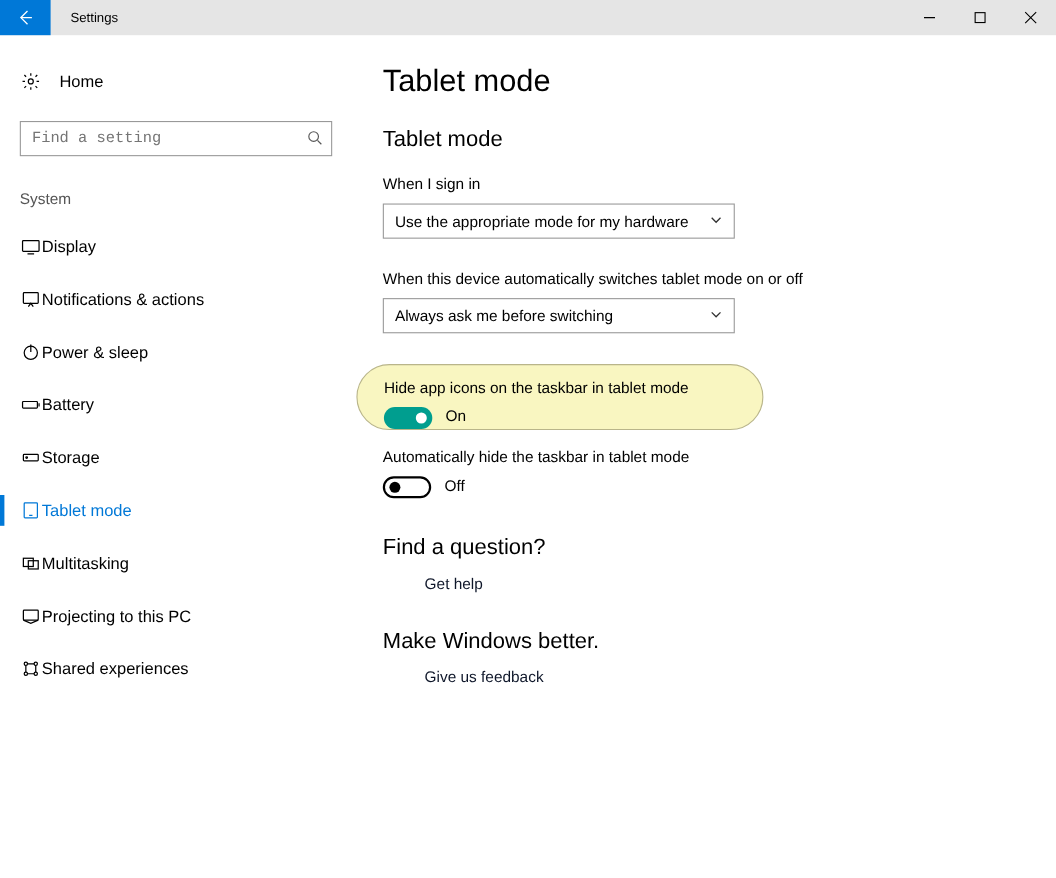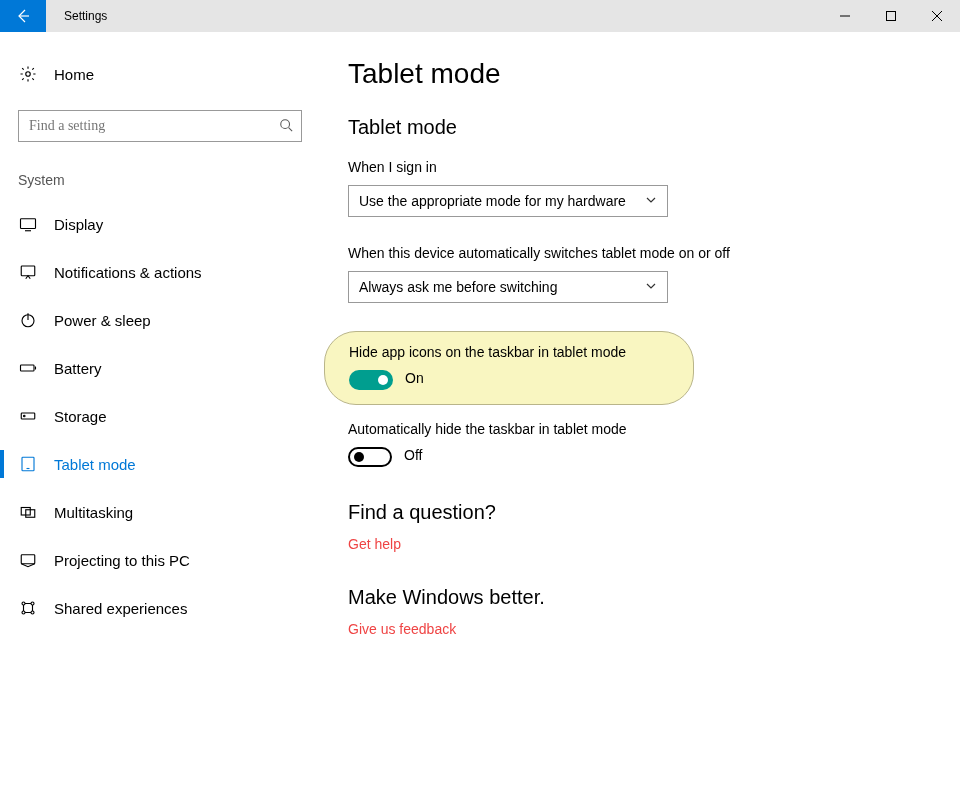--- a/index.html
+++ b/index.html
@@ -79,38 +79,37 @@
     width: 284px;
     height: 32px;
     border: 1px solid #999;
     display: flex;
     align-items: center;
     padding: 0 8px;
     color: #555;
   }
   .search-box input {
     border: none; outline: none; flex: 1;
-    font-size: 14px; font-family: Liberation Serif, serif;
+    font-size: 14px; font-family: Liberation Mono, monospace;
     color: #555;
     background: transparent;
   }
   .search-icon { color: #555; }
 
   .group-label {
     margin-top: 30px;
     color: #555;
     font-size: 14px;
   }
 
   .nav-list { margin-top: 12px; }
   .nav-item {
     display: flex;
     align-items: center;
     height: 48px;
-    gap: 16px;
     position: relative;
   }
   .nav-item .icon-slot {
     width: 20px; display:flex; justify-content:center; color:#000;
   }
   .nav-item.active {
     color: #0078d7;
   }
   .nav-item.active .icon-slot { color:#0078d7; }
   .nav-item.active::before {
@@ -169,39 +168,40 @@
     position: absolute; top: 50%; transform: translateY(-50%);
   }
   .toggle.on .knob { background:#fff; right:5px; }
   .toggle.off .knob { background:#000; left:4px; }
   .toggle-state { font-size: 14px; }
 
   .highlight-box {
     background: #f9f6c1;
     border: 1px solid #b9b58a;
     border-radius: 32px;
-    padding: 12px 24px 14px 24px;
+    padding: 12px 24px 0 24px;
     margin-left: -24px;
     margin-top: 28px;
     width: 370px;
   }
   .highlight-box .setting-label { margin-top: 0; }
 
   .plain-block { margin-top: 16px; }
 
   .subhead {
     font-size: 20px;
     font-weight: 400;
     margin-top: 34px;
   }
   .link {
-    color: #ef4444;
+    color: #0f172a;
     font-size: 14px;
     margin-top: 12px;
     display: inline-block;
+    margin-left: 38px;
   }
 </style>
 </head>
 <body>
 
 <div class="titlebar">
   <div class="back-btn">
     <svg width="16" height="16" viewBox="0 0 16 16">
         <path d="M10 2 L4 8 L10 14" stroke="#fff" stroke-width="1.2" fill="none"></path>
         <path d="M4 8 L14 8" stroke="#fff" stroke-width="1.2"></path>

